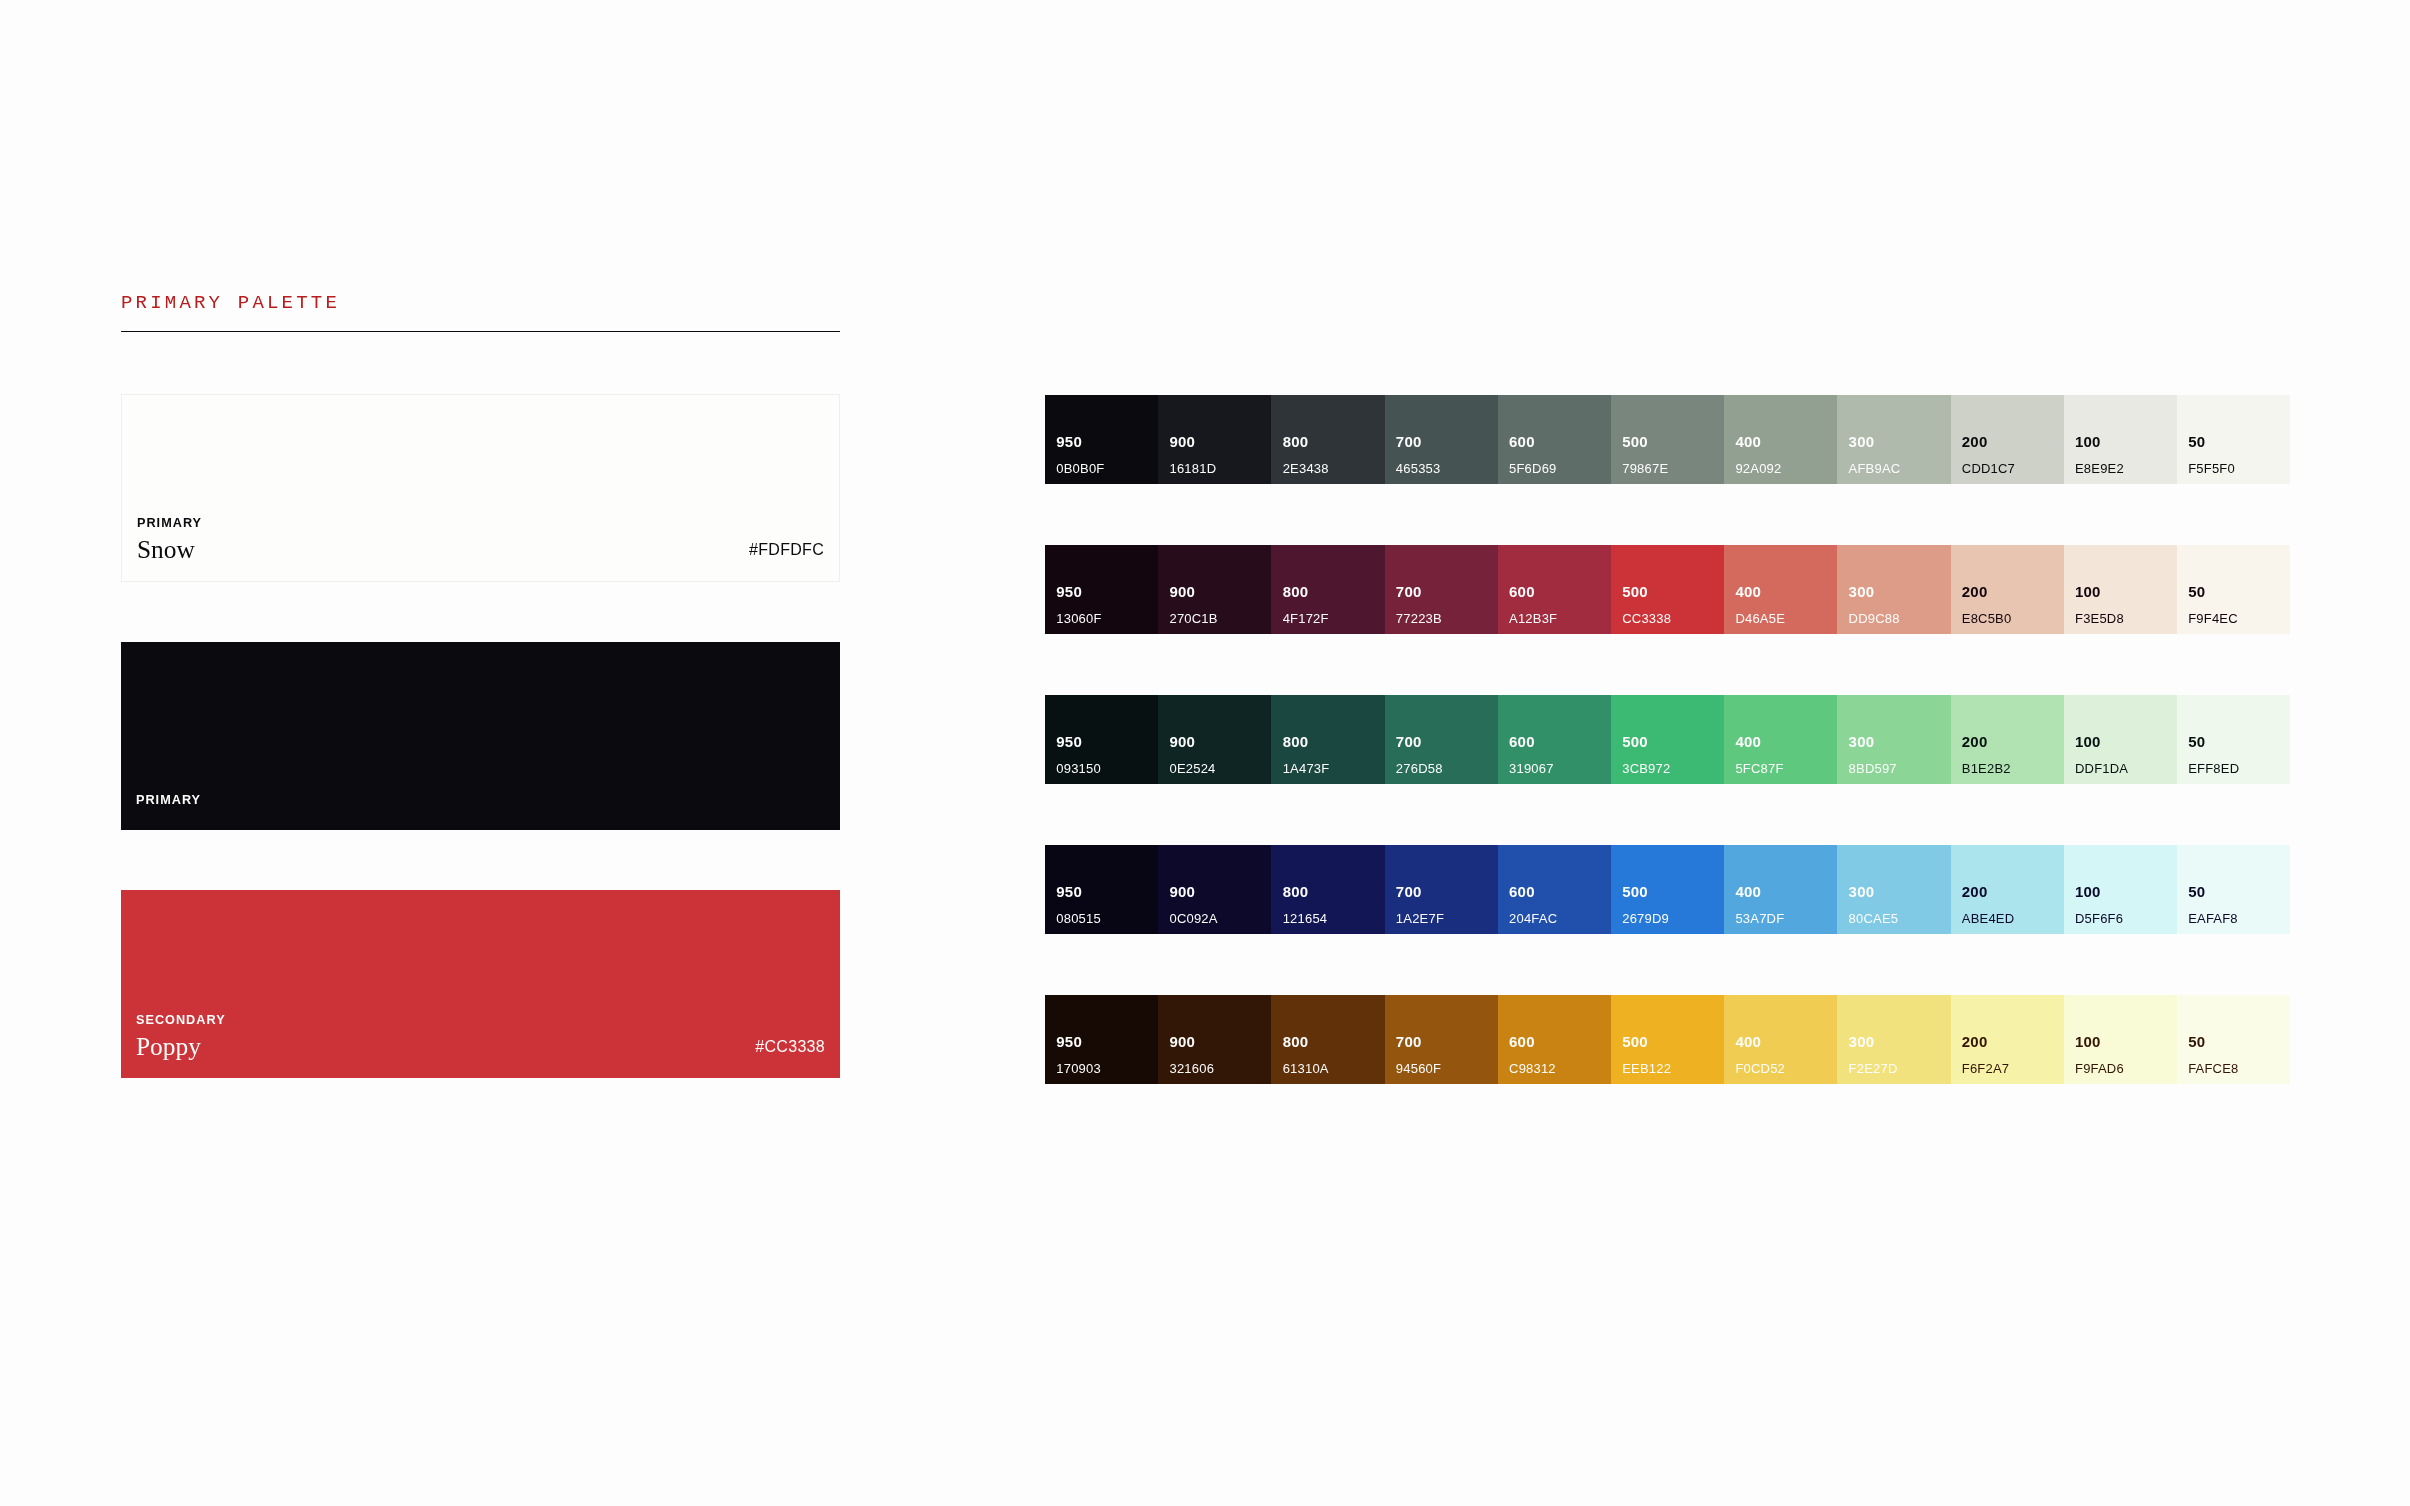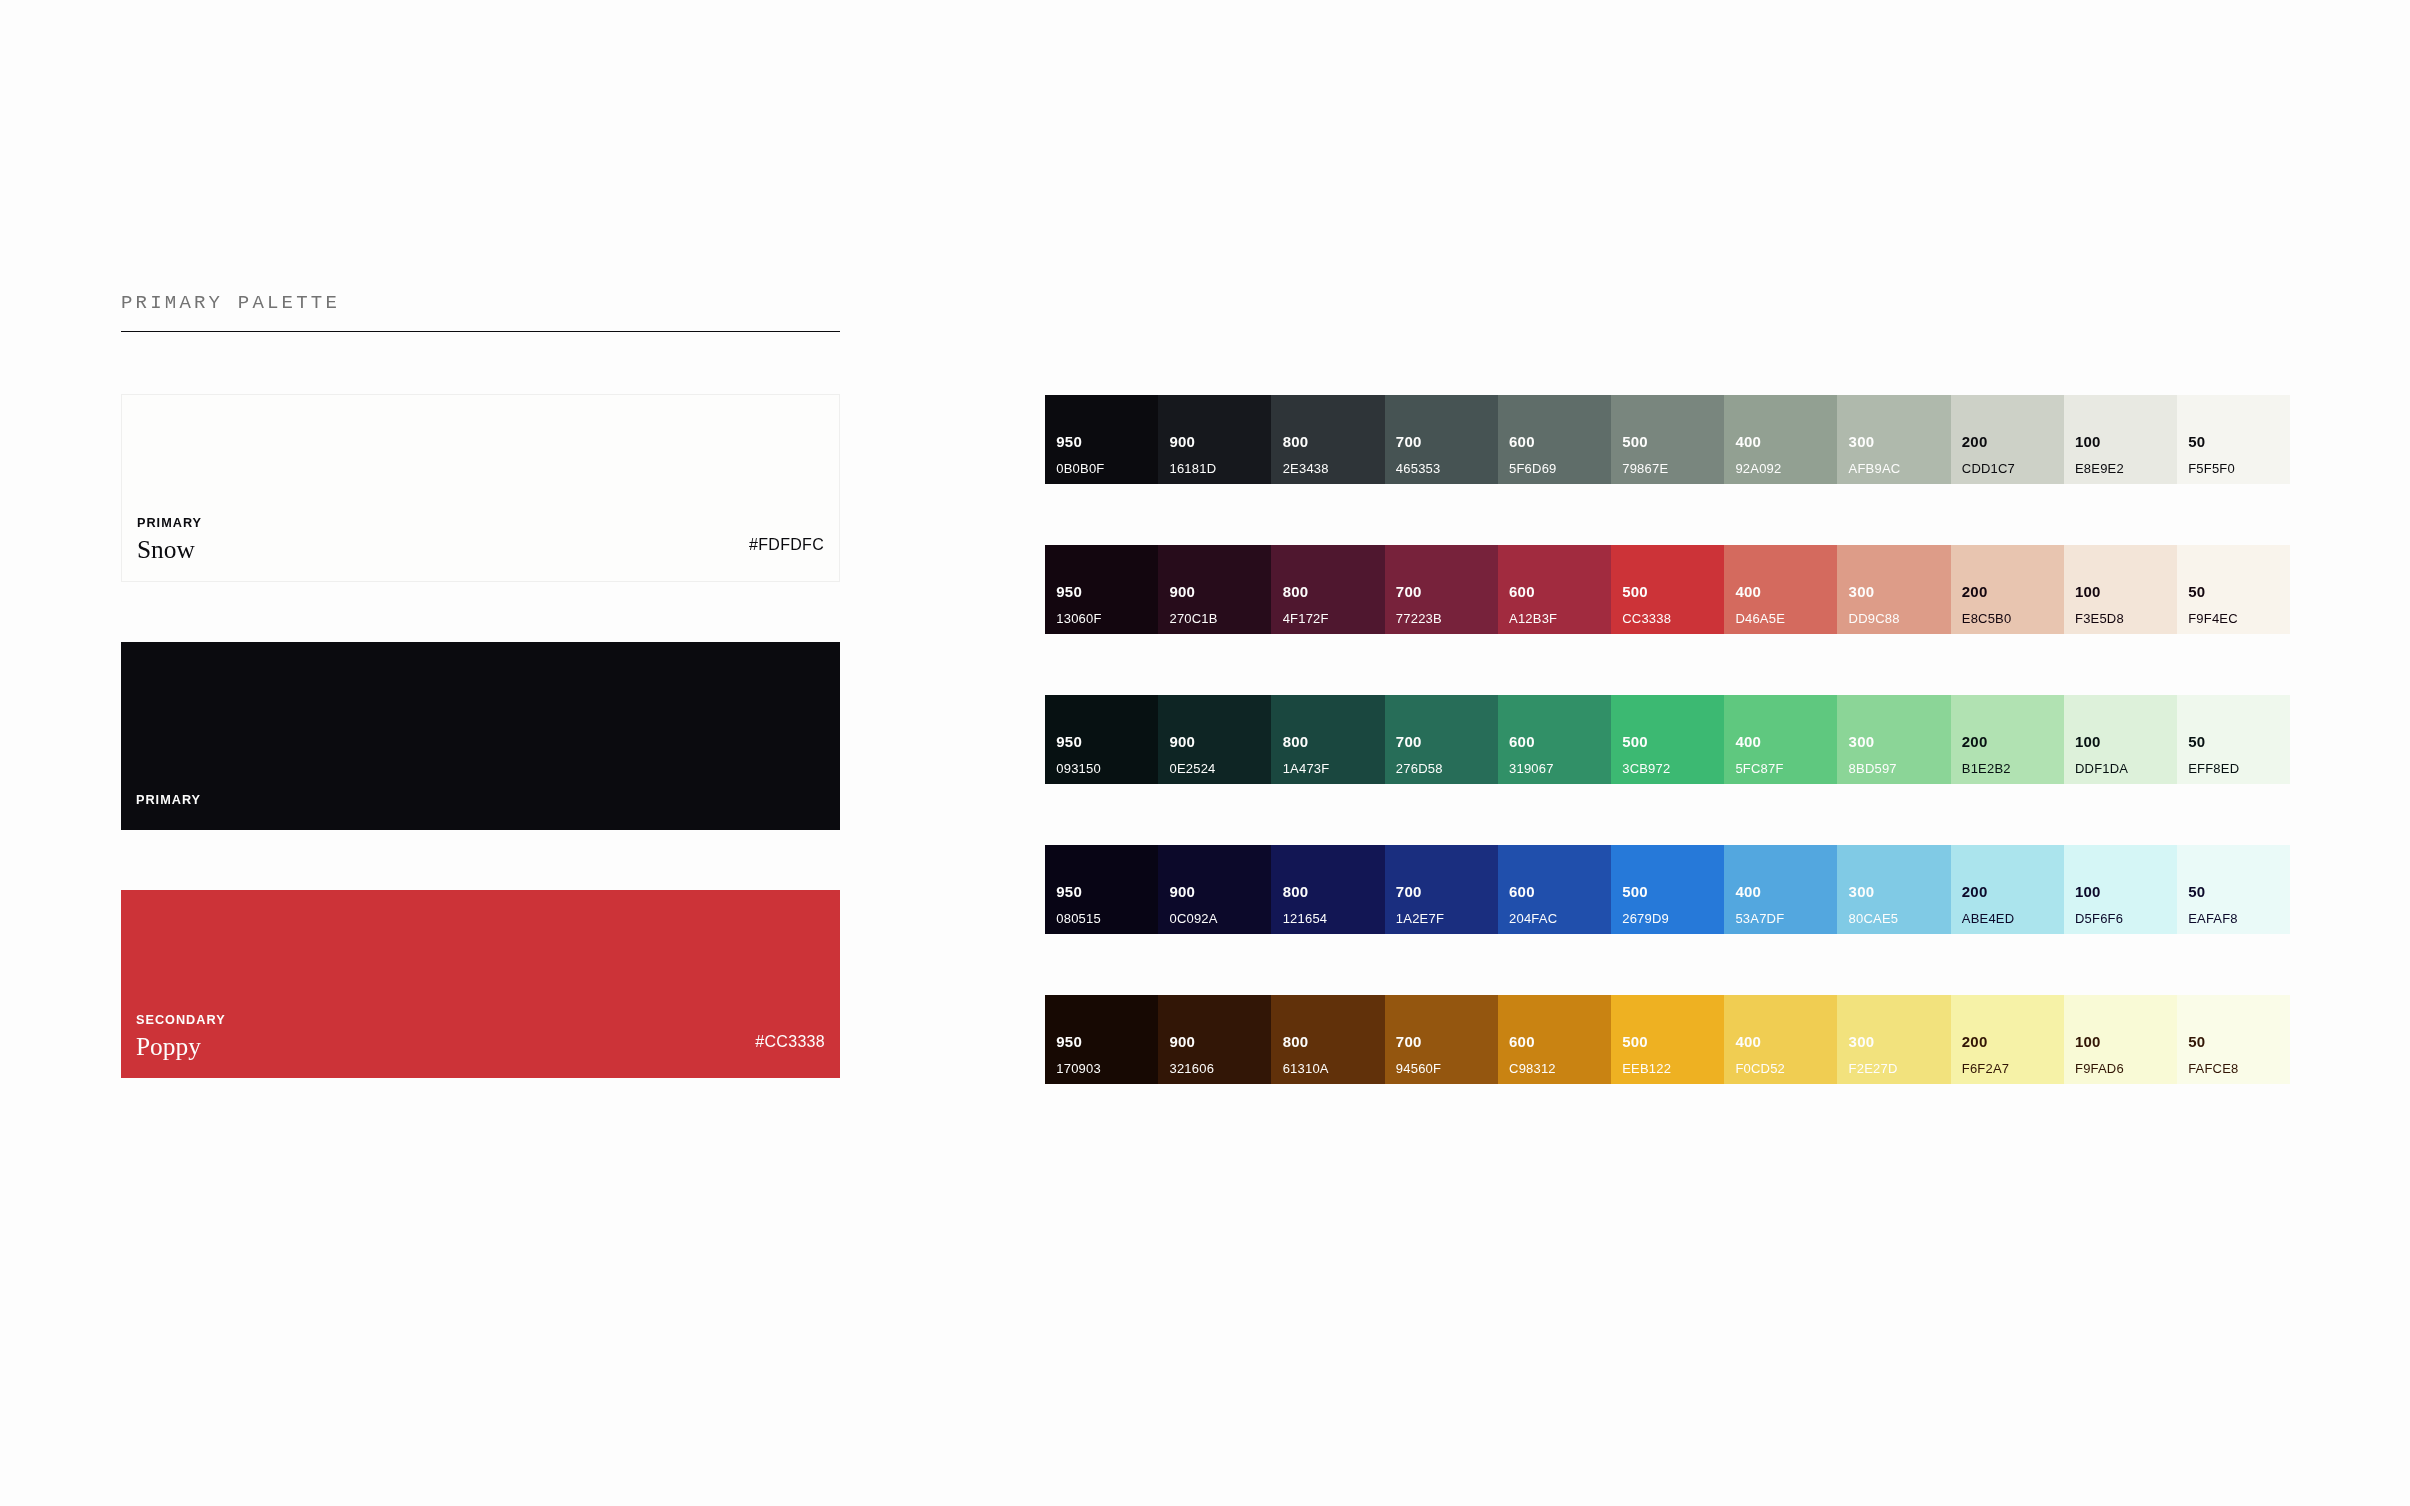--- a/index.html
+++ b/index.html
@@ -21,21 +21,21 @@
   }
 
   
   .section {
     position: absolute;
   }
   .section-title {
     font-family: "Liberation Mono", monospace;
     font-size: 19px;
     letter-spacing: 3.2px;
-    color: #737373;
+    color: #b91c1c;
     font-weight: 400;
     white-space: nowrap;
   }
   .section-rule {
     margin-top: 17px;
     height: 0.9px;
     background: #0B0B0F;
     width: 100%;
   }
 
@@ -61,21 +61,21 @@
   }
   .swatch-role {
     font-size: 12.7px;
     font-weight: 700;
     letter-spacing: 1px;
     line-height: 1.1;
     margin-bottom: 4.7px;
   }
   .swatch-bottom {
     display: flex;
-    align-items: flex-start;
+    align-items: center;
     justify-content: space-between;
   }
   .swatch-name {
     font-family: "Liberation Serif", serif;
     font-size: 25.4px;
     font-weight: 400;
     line-height: 1.1;
   }
   .swatch-hex {
     font-size: 16px;

